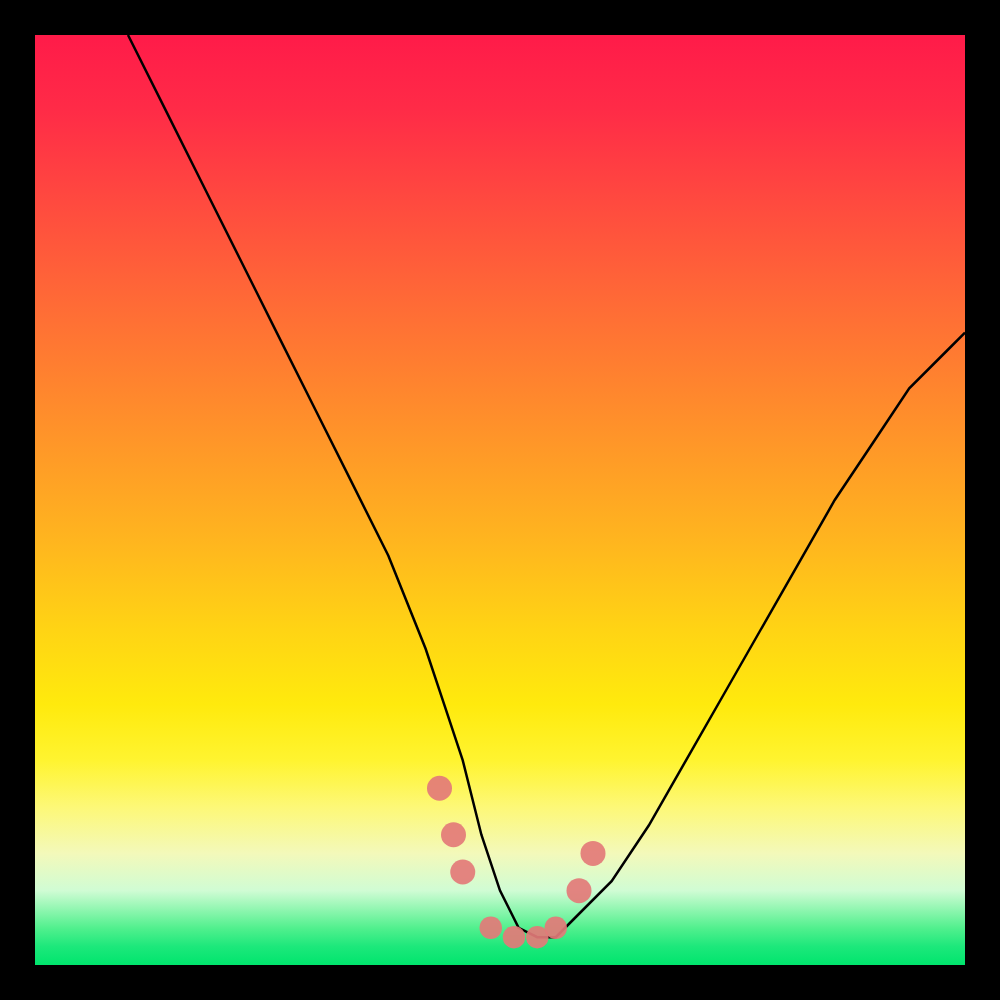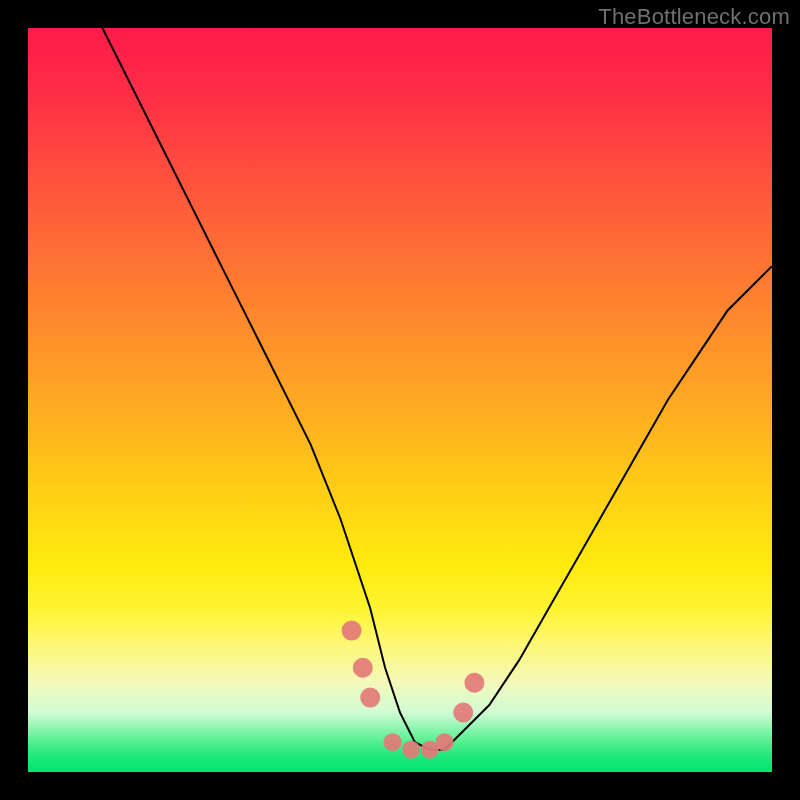--- a/index.html
+++ b/index.html
@@ -75,14 +75,13 @@
           <circle cx="364.6" cy="714.2" r="9" fill="#e37a78" fill-opacity="0.92"></circle>
           <circle cx="383.2" cy="721.7" r="9" fill="#e37a78" fill-opacity="0.92"></circle>
           <circle cx="401.8" cy="721.7" r="9" fill="#e37a78" fill-opacity="0.92"></circle>
           <circle cx="416.6" cy="714.2" r="9" fill="#e37a78" fill-opacity="0.92"></circle>
           <circle cx="435.2" cy="684.5" r="10" fill="#e37a78" fill-opacity="0.92"></circle>
           <circle cx="446.4" cy="654.7" r="10" fill="#e37a78" fill-opacity="0.92"></circle>
         </g>
     </svg>
   </div>
 
-  <div class="watermark">TheBottleneck.com</div>
 </div>
 
 </body></html>

